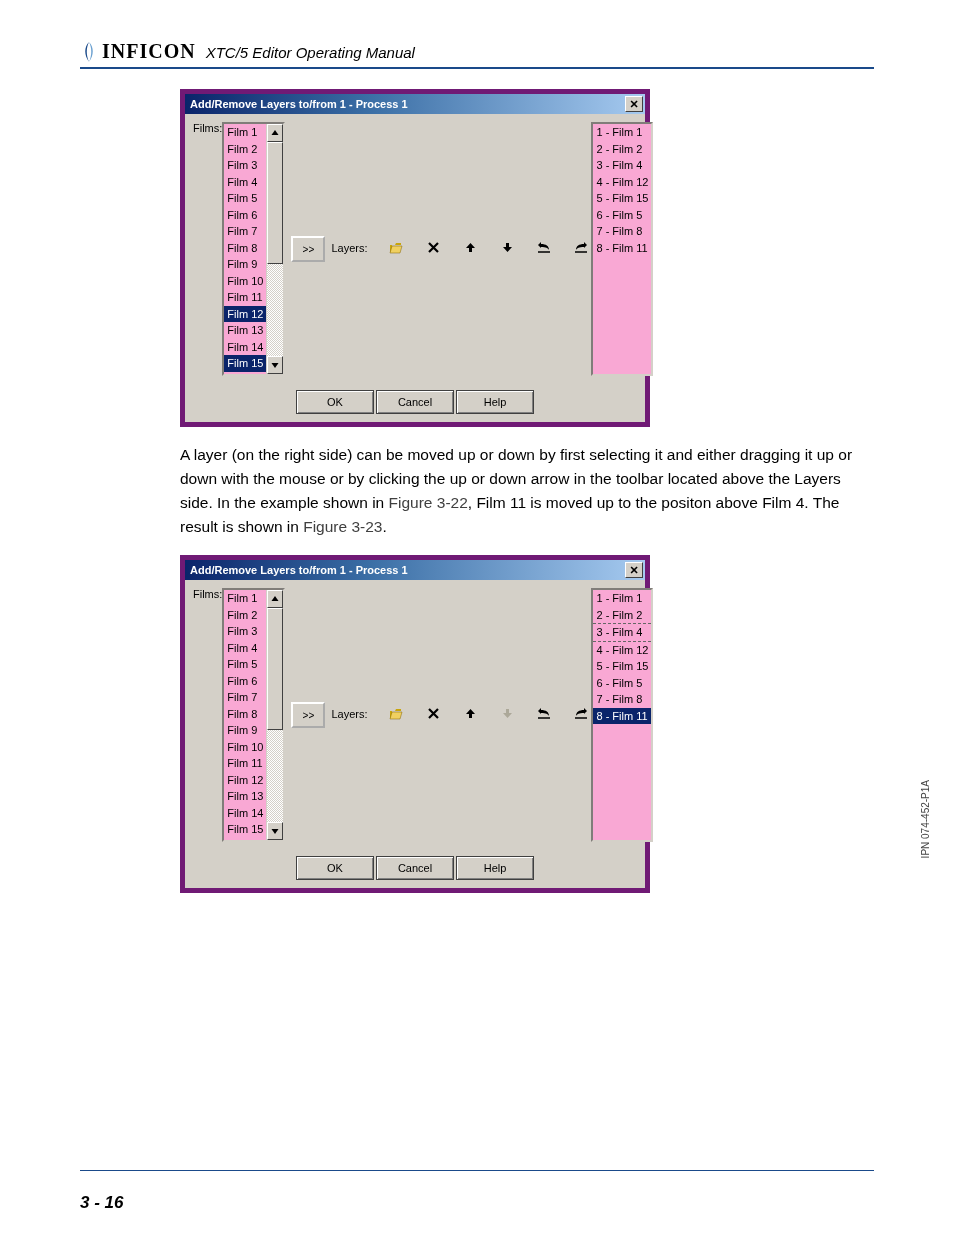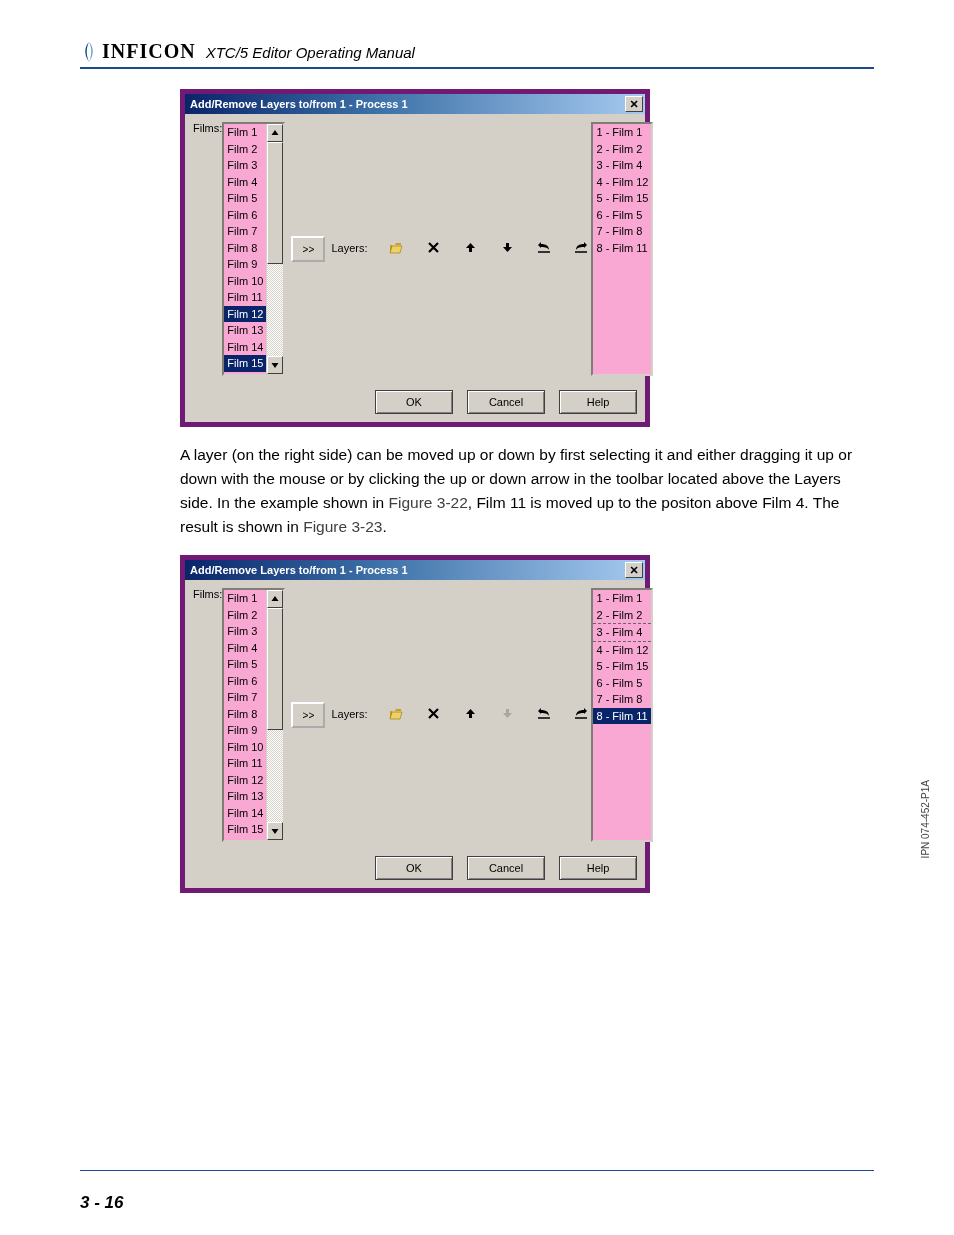--- a/index.html
+++ b/index.html
@@ -28,21 +28,21 @@
   .listitems{flex:1;overflow:hidden}
   .li{padding:0 3px;height:16.5px;line-height:16.5px;white-space:nowrap}
   .li.sel{background:#0a246a;color:#fff}
   .li.drag{border-top:1px dashed #666;border-bottom:1px dashed #666}
   .sbar{width:16px;background:#d4d0c8;display:flex;flex-direction:column;border-left:1px solid #d4d0c8}
   .sbtn{height:16px;background:#d4d0c8;border:1px solid #fff;border-right-color:#404040;border-bottom-color:#404040;display:flex;align-items:center;justify-content:center}
   .strak{flex:1;background:repeating-conic-gradient(#d4d0c8 0 25%,#fff 0 50%) 0 0/2px 2px}
   .sthumb{background:#d4d0c8;border:1px solid #fff;border-right-color:#404040;border-bottom-color:#404040}
   .midcol{display:flex;align-items:center;justify-content:center;width:36px}
   .movebtn{width:30px;height:22px;background:#d4d0c8;border:2px outset #fff;display:flex;align-items:center;justify-content:center;font-size:10px}
-  .btnrow{display:flex;justify-content:flex-end;gap:14px;padding:6px 8px 8px 8px}
+  .btnrow{display:flex;justify-content:center;gap:2px;padding:6px 8px 8px 8px}
   .btn{width:76px;height:22px;background:#d4d0c8;border:1px solid #404040;box-shadow:inset 1px 1px 0 #fff,inset -1px -1px 0 #808080;display:flex;align-items:center;justify-content:center;font-size:11px}
   .pgnum{position:absolute;left:80px;bottom:22px;font-style:italic;font-weight:bold;font-size:17px}
   .ftr{position:absolute;left:80px;right:80px;bottom:64px;border-top:1px solid #1a4a8a}
   .side{position:absolute;right:34px;top:780px;transform:rotate(-90deg);transform-origin:right top;font-size:10px;color:#444}
 </style>
 </head>
 <body>
 
 <div class="page">
   <div class="hdr">

